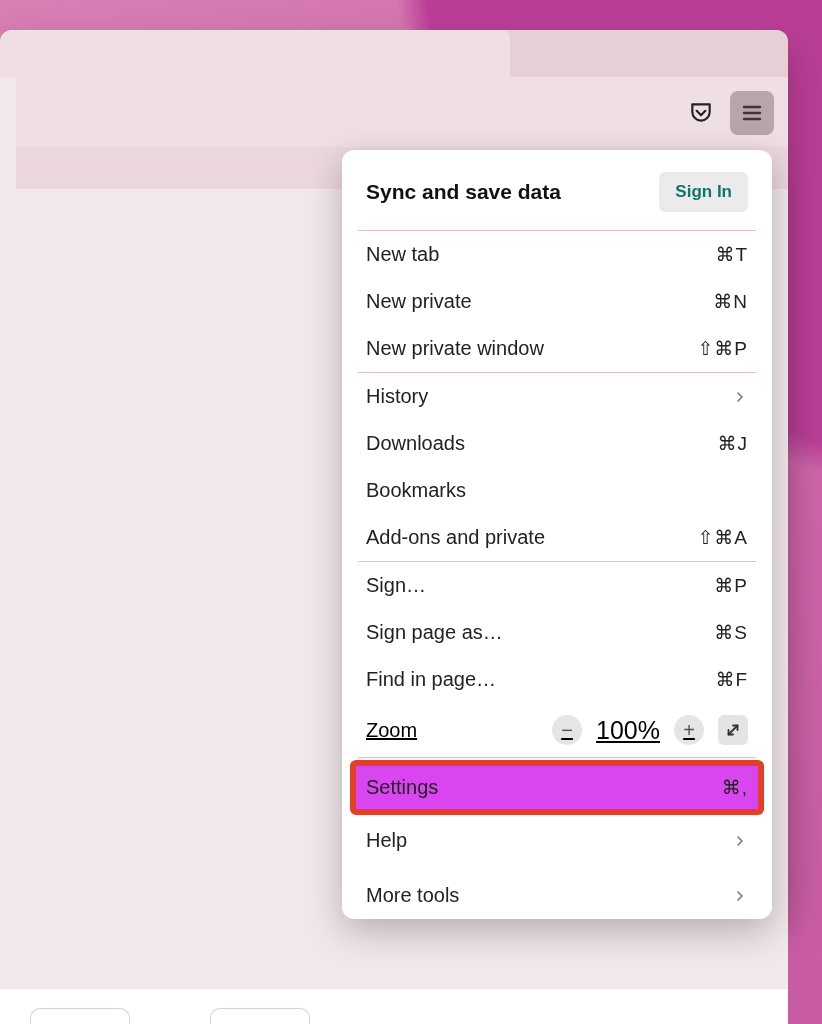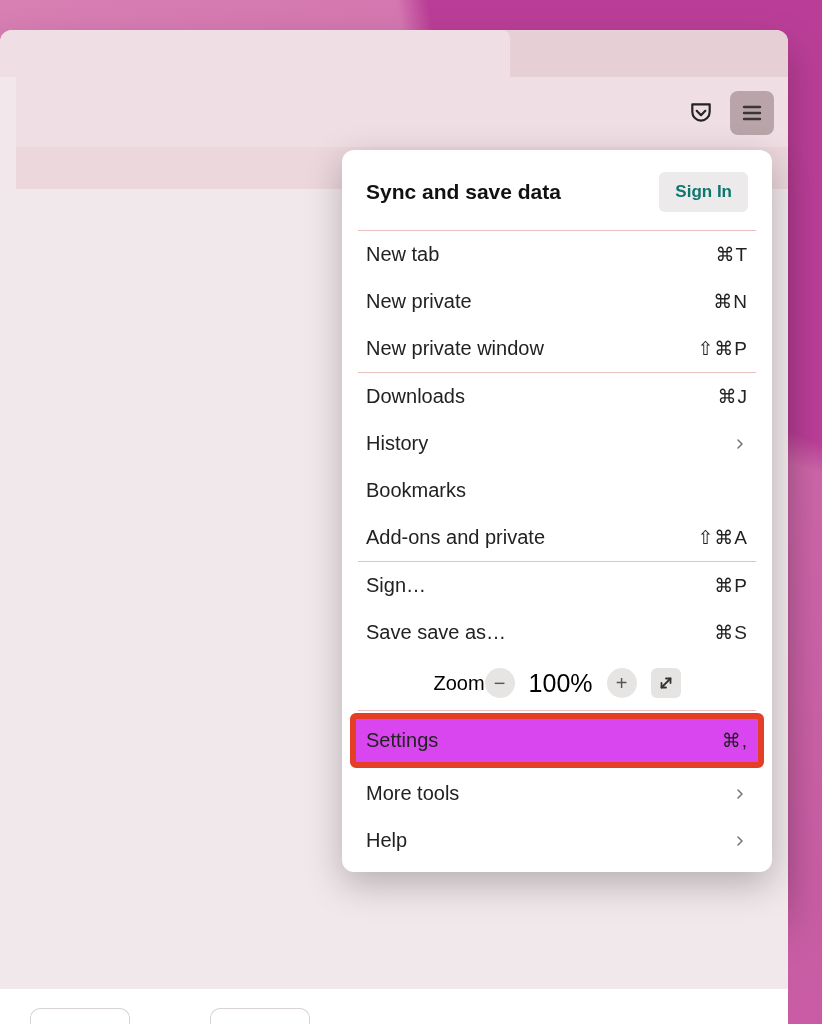--- a/index.html
+++ b/index.html
@@ -148,23 +148,24 @@
     background:#d946ef;
     outline: 6px solid #e43e26;
     outline-offset:-2px;
     border-radius:2px;
     margin: 6px -4px;
     padding: 12px 12px;
   }
   .zoom-row {
     display:flex;
     align-items:center;
-    justify-content:center;
+    justify-content:space-between;
     padding:12px 8px;
     font-size:20px;
+    text-decoration:underline;
   }
   .zoom-controls {
     display:flex; align-items:center; gap:14px;
   }
   .zoom-btn {
     width:30px; height:30px;
     background:#e7e4e4;
     border-radius:50%;
     display:flex; align-items:center; justify-content:center;
     font-size:20px; color:#555;
@@ -247,46 +248,50 @@
       <span>New private</span>
       <span class="shortcut">⌘N</span>
     </div>
     <div class="item">
       <span>New private window</span>
       <span class="shortcut">⇧⌘P</span>
     </div>
     <div class="divider"></div>
 
     <div class="item">
-      <span>Downloads</span>
-      <span class="shortcut">⌘J</span>
-    </div>
-    <div class="item">
       <span>History</span>
       <svg class="chev" viewBox="0 0 24 24" fill="none" stroke="#777" stroke-width="2.4" stroke-linecap="round" stroke-linejoin="round">
           <polyline points="9 6 15 12 9 18"></polyline>
         </svg>
     </div>
     <div class="item">
+      <span>Downloads</span>
+      <span class="shortcut">⌘J</span>
+    </div>
+    <div class="item">
       <span>Bookmarks</span>
       <span></span>
     </div>
     <div class="item">
       <span>Add-ons and private</span>
       <span class="shortcut">⇧⌘A</span>
     </div>
     <div class="divider"></div>
 
     <div class="item">
       <span>Sign…</span>
       <span class="shortcut">⌘P</span>
     </div>
     <div class="item">
-      <span>Save save as…</span>
+      <span>Sign page as…</span>
       <span class="shortcut">⌘S</span>
+    </div>
+    <div class="item">
+      <span>Find in page…</span>
+      <span class="shortcut">⌘F</span>
     </div>
 
     <div class="zoom-row">
       <span>Zoom</span>
       <div class="zoom-controls">
         <div class="zoom-btn">−</div>
         <span class="zoom-value">100%</span>
         <div class="zoom-btn">+</div>
         <div class="fullscreen-btn">
           <svg width="18" height="18" viewBox="0 0 24 24" fill="none" stroke="#333" stroke-width="2.4" stroke-linecap="round" stroke-linejoin="round">
@@ -296,32 +301,32 @@
           </svg>
         </div>
       </div>
     </div>
     <div class="divider"></div>
 
     <div class="item highlight">
       <span>Settings</span>
       <span class="shortcut">⌘,</span>
     </div>
-    <div class="item">
-      <span>More tools</span>
-      <svg class="chev" viewBox="0 0 24 24" fill="none" stroke="#777" stroke-width="2.4" stroke-linecap="round" stroke-linejoin="round">
-          <polyline points="9 6 15 12 9 18"></polyline>
-        </svg>
-    </div>
     <div class="item" style="padding-bottom:20px">
       <span>Help</span>
       <svg class="chev" viewBox="0 0 24 24" fill="none" stroke="#777" stroke-width="2.4" stroke-linecap="round" stroke-linejoin="round">
           <polyline points="9 6 15 12 9 18"></polyline>
         </svg>
     </div>
+    <div class="item">
+      <span>More tools</span>
+      <svg class="chev" viewBox="0 0 24 24" fill="none" stroke="#777" stroke-width="2.4" stroke-linecap="round" stroke-linejoin="round">
+          <polyline points="9 6 15 12 9 18"></polyline>
+        </svg>
+    </div>
 
   </div>
 </div>
 
 <div class="dock">
   <div class="dock-square"></div>
   <div class="dock-square" style="margin-left:60px"></div>
 </div>
 
 </body></html>

